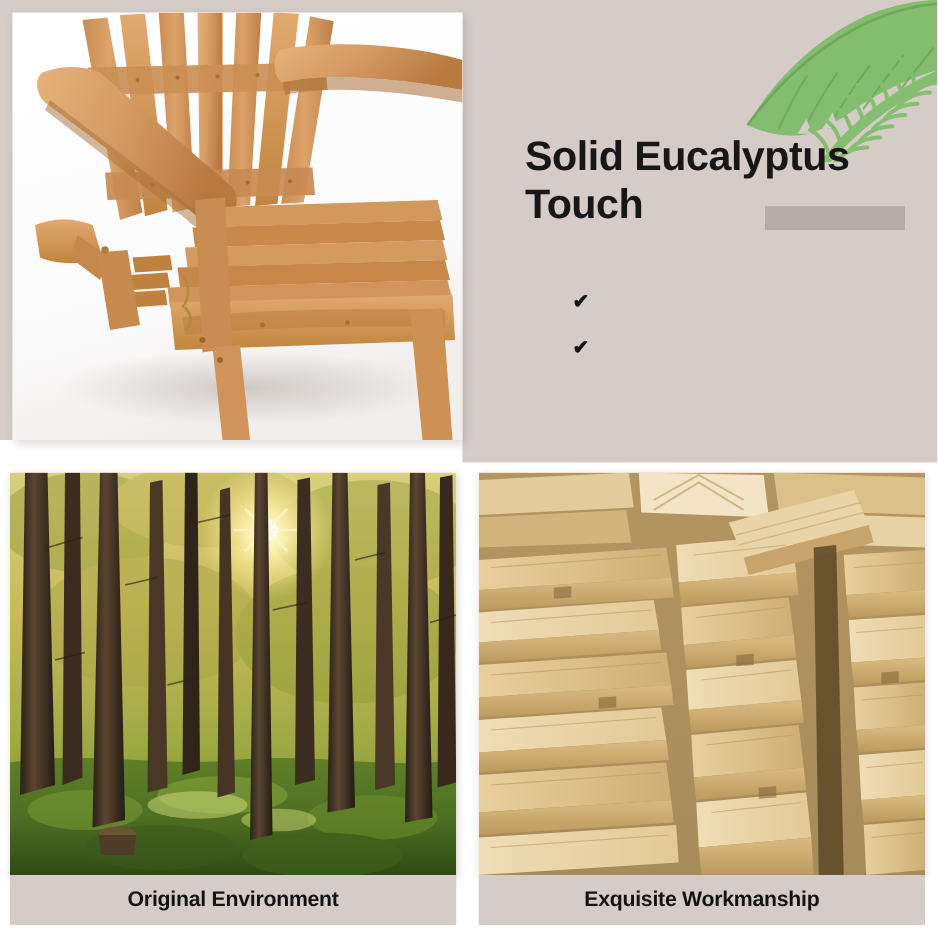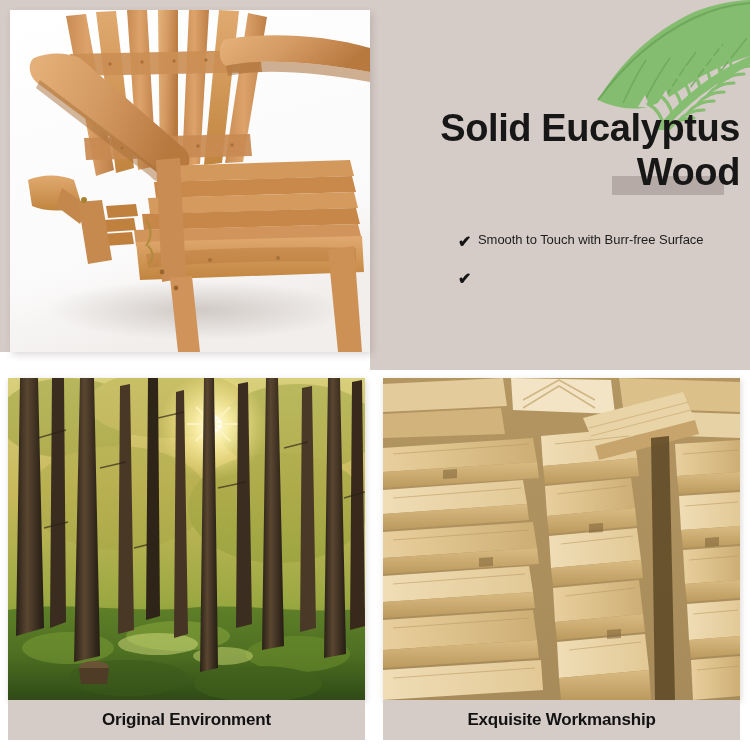--- a/index.html
+++ b/index.html
@@ -34,22 +34,21 @@
     background:#fefefe;
     box-shadow:2px 3px 7px rgba(90,75,70,.20);
     overflow:hidden;
   }
   .chair-photo { position:absolute; inset:0; }
   .chair-photo svg { display:block; width:100%; height:100%; }
 
   
   .headline {
     position:absolute; left:420px; top:106px; width:320px;
-    text-align:right;
-    font-size:38px; font-weight:bold; line-height:1.16;
+    font-size:33px; font-weight:bold; line-height:1.16;
     color:#171717; letter-spacing:-0.4px;
   }
   .headline .l2wrap { position:relative; display:block; }
   .hl-bar {
     position:absolute; right:16px; bottom:-1px; width:112px; height:19px;
     background:#b5aaa6; z-index:0;
   }
   .hl-word { position:relative; z-index:1; }
 
   
@@ -236,28 +235,27 @@
         <circle cx="152" cy="262" r="2.4" fill="#9a6630"></circle>
         <circle cx="166" cy="278" r="2.4" fill="#9a6630"></circle>
       </svg>
     </div>
   </div>
 
   <div class="headline">
     <span>Solid Eucalyptus</span>
     <span class="l2wrap">
       <span class="hl-bar"></span>
-      <span class="hl-word">Wood</span>
+      <span class="hl-word">Touch</span>
     </span>
   </div>
 
   <div class="features">
     <div class="feature">
       <span class="check">✔</span>
-      <span class="ftext">Smooth to Touch with Burr-free Surface</span>
     </div>
     <div class="feature">
       <span class="check">✔</span>
     </div>
   </div>
 
   <div class="tile left">
     <div class="tile-photo">
       <svg viewBox="0 0 357 322" preserveAspectRatio="xMidYMid slice">
         <defs>

